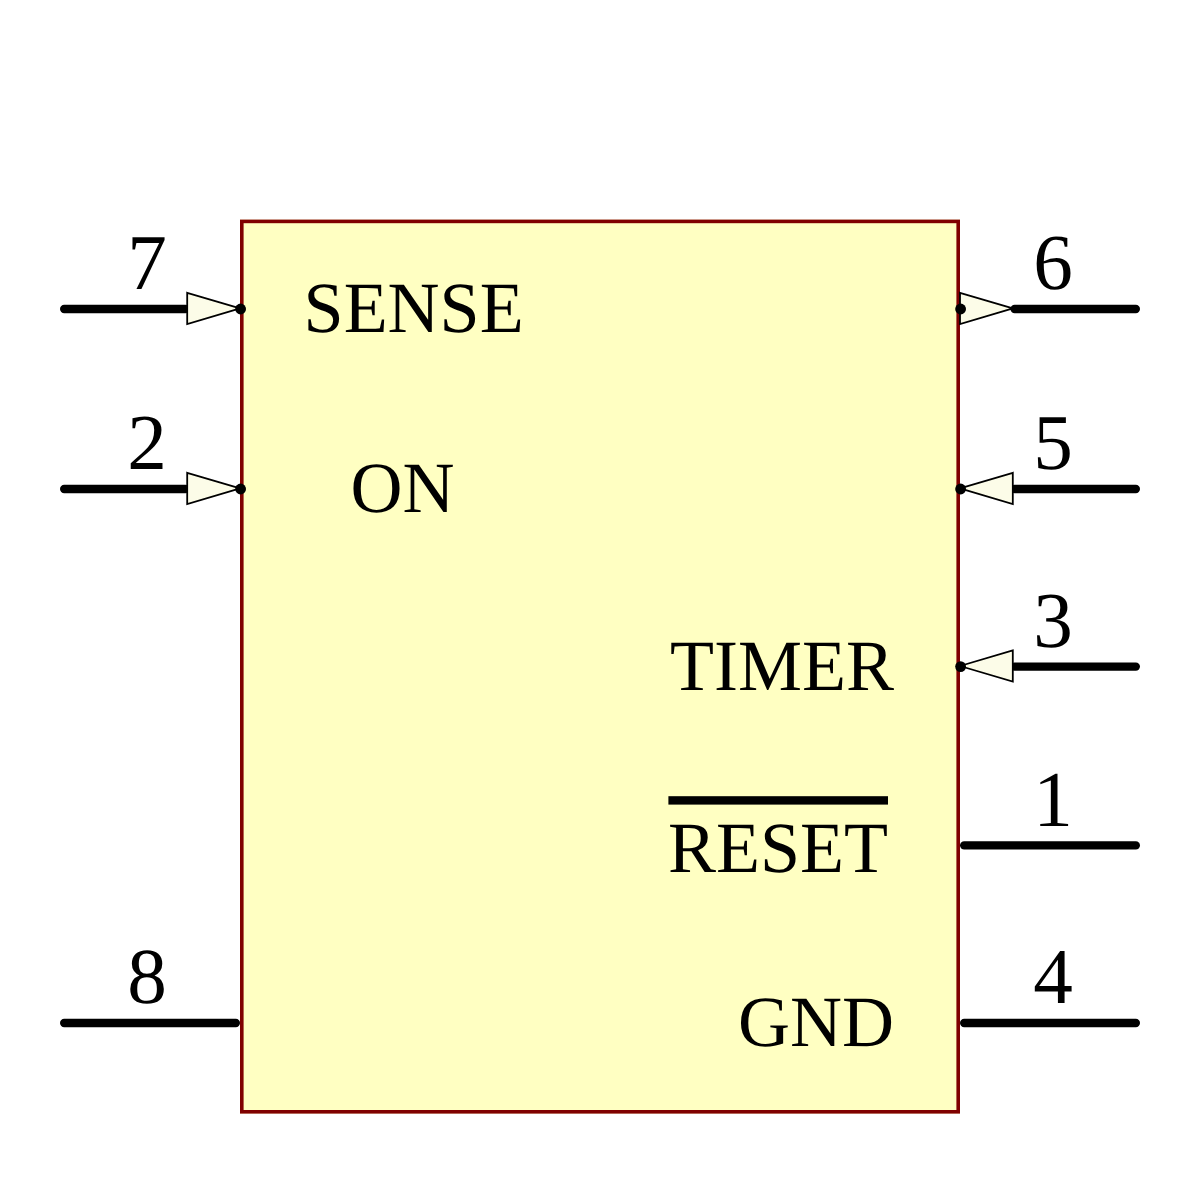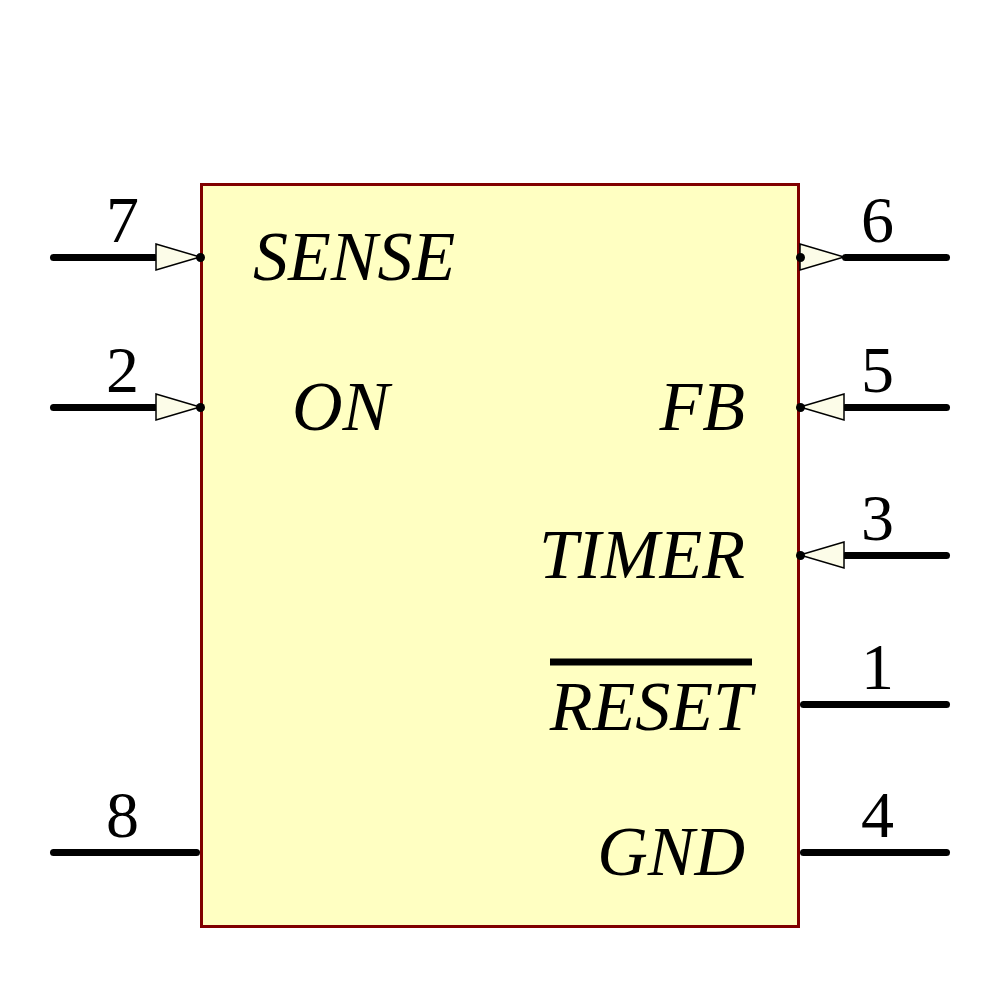--- a/index.html
+++ b/index.html
@@ -47,25 +47,24 @@
   .pin-number {
     position: absolute;
     width: 145px;
     font-size: 66px;
     line-height: 1;
     text-align: center;
     white-space: nowrap;
   }
   .pin-name {
     position: absolute;
-    font-size: 70px;
+    font-size: 60px;
     line-height: 1;
     white-space: nowrap;
     transform: translateY(-50%);
-    font-style: italic;
   }
   .pin-name.left-side { left: 253px; }
   .pin-name.right-side { right: 255px; text-align: right; }
   .overline {
     display: inline-block;
     border-top: 7px solid var(--pin-color, #000000);
     padding-top: 6px;
   }
 </style>
 </head>
@@ -131,20 +130,19 @@
   </div>
 
   <div>
     <div class="wire" style="left:800px; top:848.5px; width:150px;"></div>
     <div class="pin-number" style="left:805px; top:782px;">4</div>
   </div>
 
   <div class="pin-name left-side" style="top:257px;">SENSE</div>
   <div class="pin-name left-side" style="top:407px;margin-left:39px;">ON</div>
 
-  <div class="pin-name right-side" style="top:407px;">FB</div>
   <div class="pin-name right-side" style="top:555px;margin-left:44px;">TIMER</div>
-  <div class="pin-name right-side" style="top:700px; right:248px;text-align:right;">
+  <div class="pin-name right-side" style="top:700px; right:260px;text-align:right;">
     <span class="overline">RESET</span>
   </div>
   <div class="pin-name right-side" style="top:852px;">GND</div>
 
 </div>
 
 </body></html>

